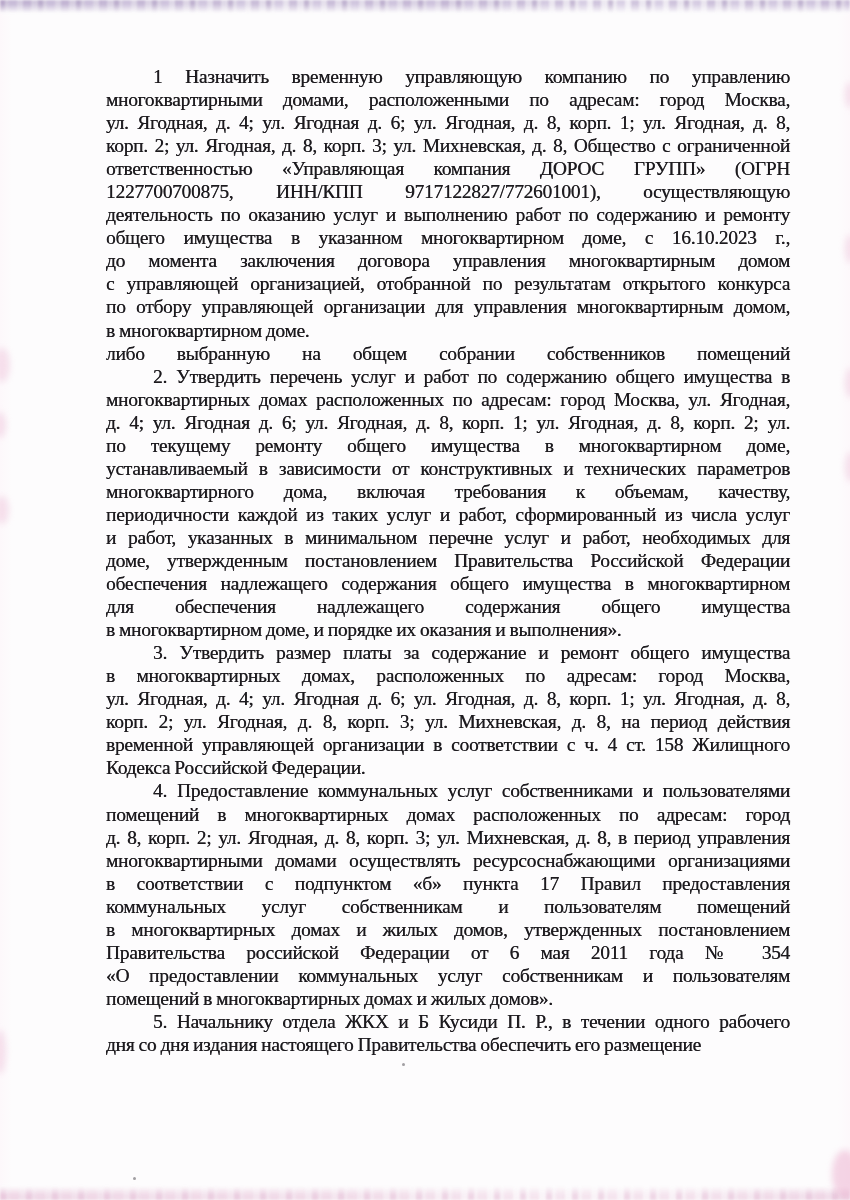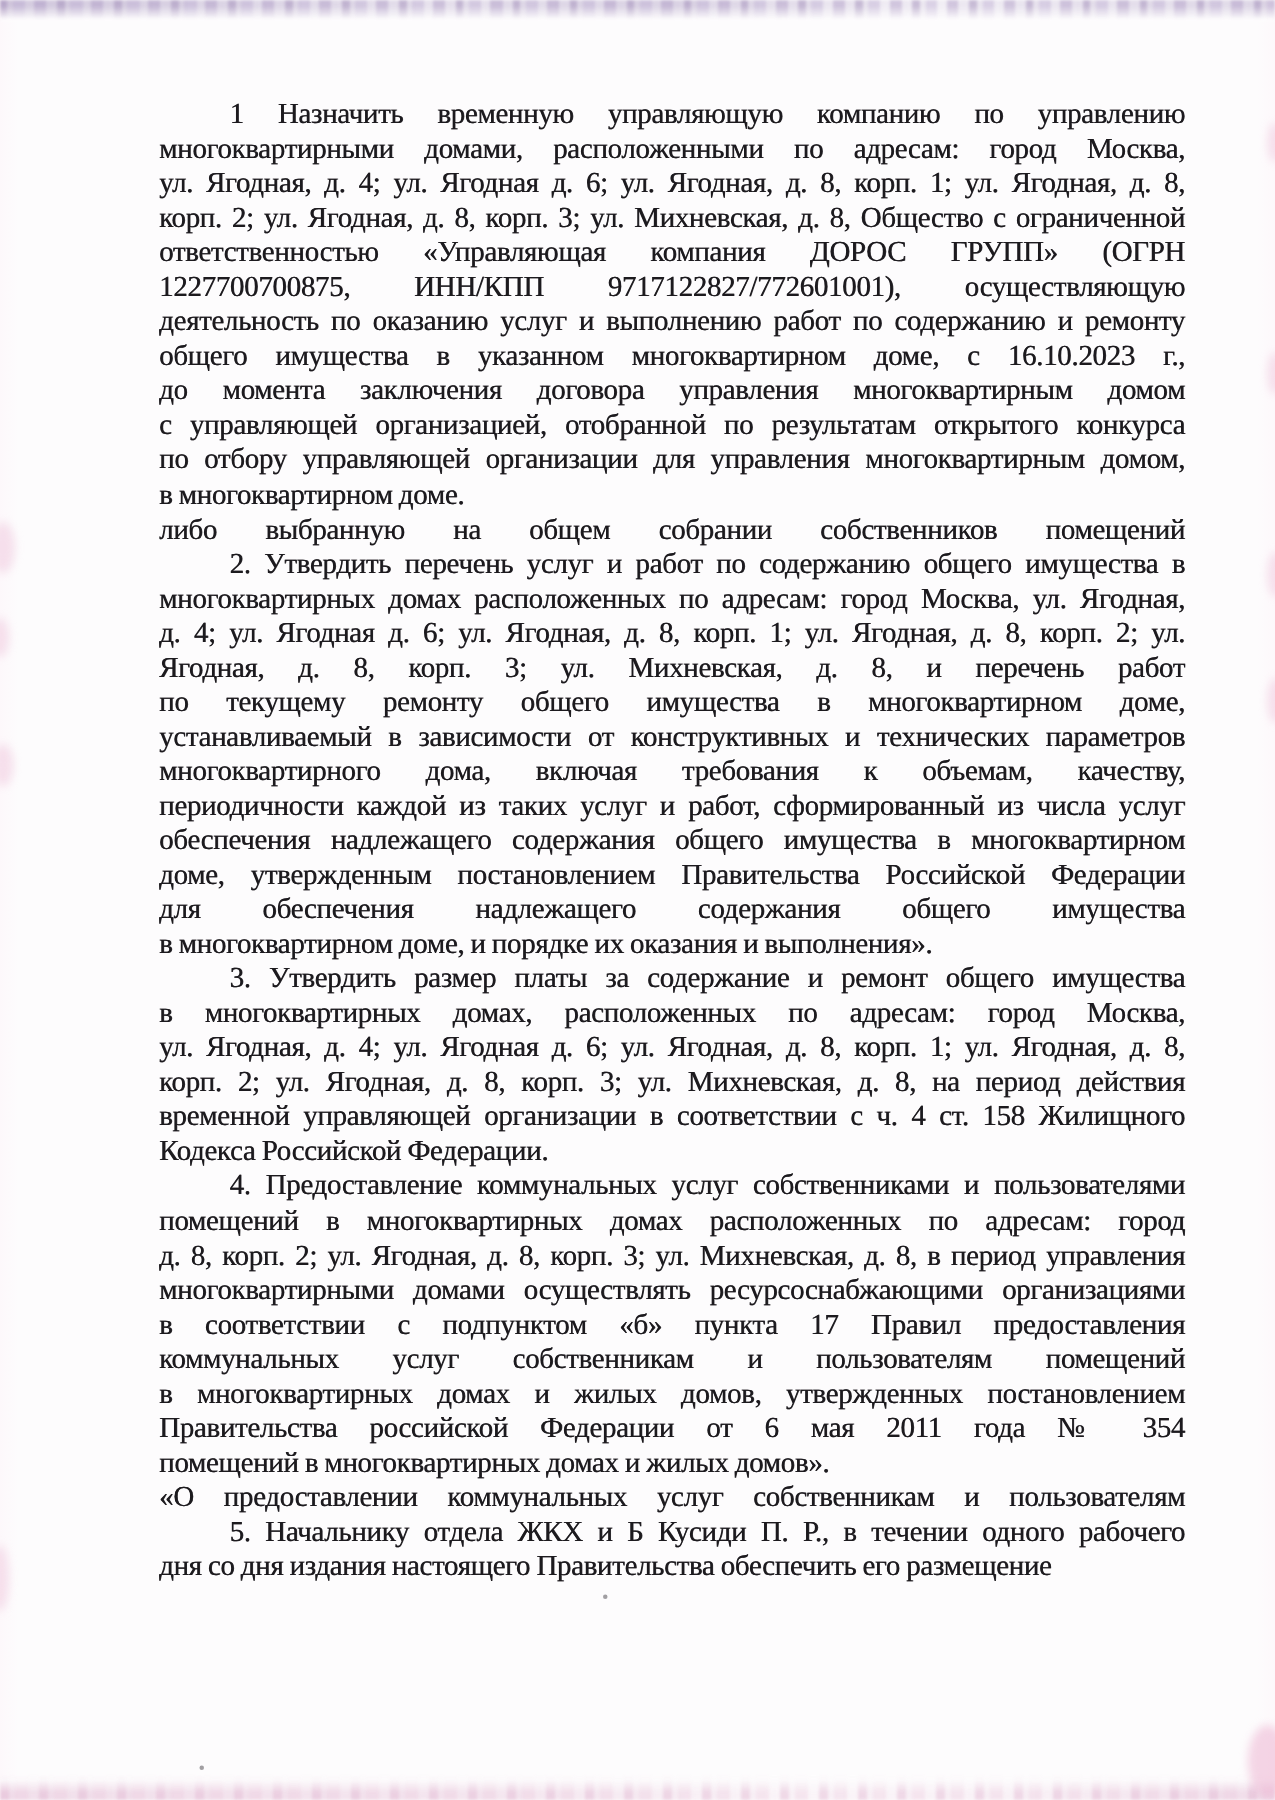--- a/index.html
+++ b/index.html
@@ -158,48 +158,48 @@
         <div class="line">до момента заключения договора управления многоквартирным домом</div>
         <div class="line">с управляющей организацией, отобранной по результатам открытого конкурса</div>
         <div class="line">по отбору управляющей организации для управления многоквартирным домом,</div>
         <div class="line plast">в многоквартирном доме.</div>
         <div class="line">либо выбранную на общем собрании собственников помещений</div>
       </div>
       <div class="para">
         <div class="line pfirst">2. Утвердить перечень услуг и работ по содержанию общего имущества в</div>
         <div class="line">многоквартирных домах расположенных по адресам: город Москва, ул. Ягодная,</div>
         <div class="line">д. 4; ул. Ягодная д. 6; ул. Ягодная, д. 8, корп. 1; ул. Ягодная, д. 8, корп. 2; ул.</div>
-        <div class="line">Ягодная, д. 8, корп. 3; ул. Михневская, д. 8, и перечень работ</div>
         <div class="line">по текущему ремонту общего имущества в многоквартирном доме,</div>
         <div class="line">устанавливаемый в зависимости от конструктивных и технических параметров</div>
         <div class="line">многоквартирного дома, включая требования к объемам, качеству,</div>
         <div class="line">периодичности каждой из таких услуг и работ, сформированный из числа услуг</div>
+        <div class="line">и работ, указанных в минимальном перечне услуг и работ, необходимых для</div>
+        <div class="line">доме, утвержденным постановлением Правительства Российской Федерации</div>
         <div class="line">обеспечения надлежащего содержания общего имущества в многоквартирном</div>
-        <div class="line">доме, утвержденным постановлением Правительства Российской Федерации</div>
         <div class="line">для обеспечения надлежащего содержания общего имущества</div>
         <div class="line plast">в многоквартирном доме, и порядке их оказания и выполнения».</div>
       </div>
       <div class="para">
         <div class="line pfirst">3. Утвердить размер платы за содержание и ремонт общего имущества</div>
         <div class="line">в многоквартирных домах, расположенных по адресам: город Москва,</div>
         <div class="line">ул. Ягодная, д. 4; ул. Ягодная д. 6; ул. Ягодная, д. 8, корп. 1; ул. Ягодная, д. 8,</div>
         <div class="line">корп. 2; ул. Ягодная, д. 8, корп. 3; ул. Михневская, д. 8, на период действия</div>
         <div class="line">временной управляющей организации в соответствии с ч. 4 ст. 158 Жилищного</div>
         <div class="line plast">Кодекса Российской Федерации.</div>
       </div>
       <div class="para">
         <div class="line pfirst">4. Предоставление коммунальных услуг собственниками и пользователями</div>
         <div class="line">помещений в многоквартирных домах расположенных по адресам: город</div>
         <div class="line">д. 8, корп. 2; ул. Ягодная, д. 8, корп. 3; ул. Михневская, д. 8, в период управления</div>
         <div class="line">многоквартирными домами осуществлять ресурсоснабжающими организациями</div>
         <div class="line">в соответствии с подпунктом «б» пункта 17 Правил предоставления</div>
         <div class="line">коммунальных услуг собственникам и пользователям помещений</div>
         <div class="line">в многоквартирных домах и жилых домов, утвержденных постановлением</div>
         <div class="line">Правительства российской Федерации от 6 мая 2011 года № 354</div>
+        <div class="line">«О предоставлении коммунальных услуг собственникам и пользователям</div>
         <div class="line plast">помещений в многоквартирных домах и жилых домов».</div>
-        <div class="line">«О предоставлении коммунальных услуг собственникам и пользователям</div>
       </div>
       <div class="para">
         <div class="line pfirst">5. Начальнику отдела ЖКХ и Б Кусиди П. Р., в течении одного рабочего</div>
         <div class="line plast">дня со дня издания настоящего Правительства обеспечить его размещение</div>
       </div>
     </div>
 </div>
 
 </body></html>

